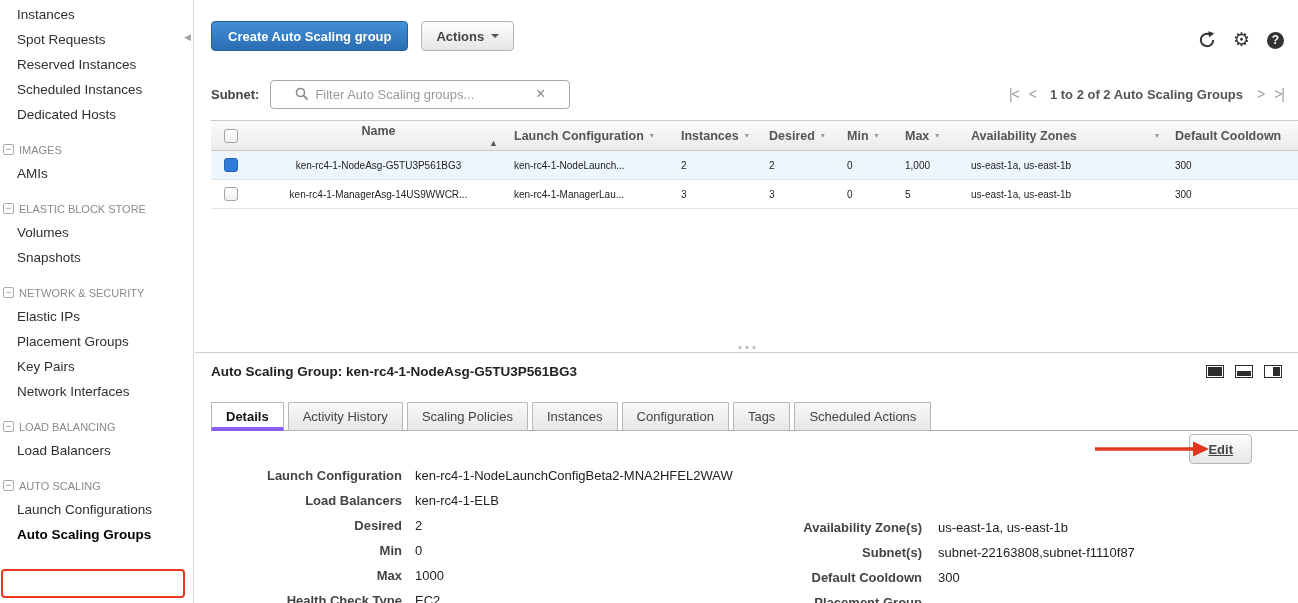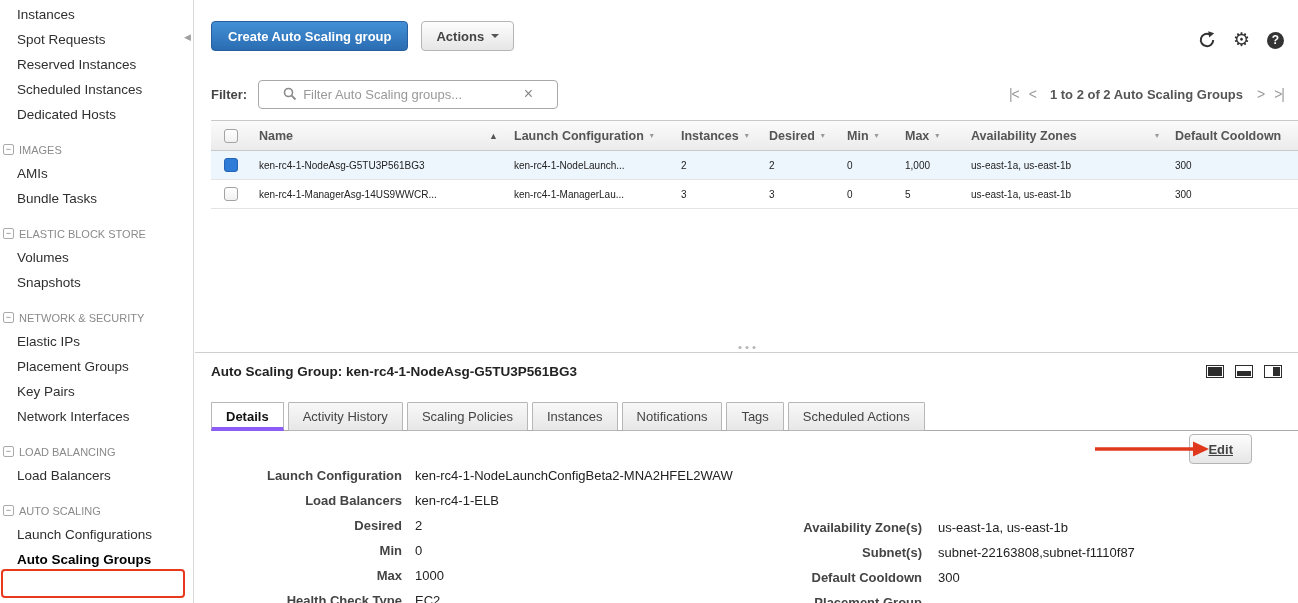--- a/index.html
+++ b/index.html
@@ -40,21 +40,21 @@
   .pg-btn { cursor:pointer; letter-spacing:-1px; }
   .pg-text { color:#555; font-weight:bold; font-size:13px; margin:0 4px; letter-spacing:0; }
 
   
   .asg-table { position:absolute; left:16px; right:0; top:120px; }
   .thead { display:flex; height:31px; align-items:center; background:linear-gradient(#fbfbfb,#ebebeb); border-top:1px solid #c9c9c9; border-bottom:1px solid #c9c9c9; font-weight:bold; color:#555; font-size:12.5px; }
   .trow { display:flex; height:29px; align-items:center; border-bottom:1px solid #e4e4e4; font-size:10px; color:#222; cursor:pointer; }
   .trow.selected { background:#eef6fd; }
   .cell { padding:0 8px; white-space:nowrap; overflow:hidden; display:flex; align-items:center; }
   .col-cb   { width:40px; justify-content:center; }
-  .col-name { width:255px; }
+  .col-name { width:255px;flex-direction:column; }
   .col-lc   { width:167px; }
   .col-inst { width:88px; }
   .col-des  { width:78px; }
   .col-min  { width:58px; }
   .col-max  { width:66px; }
   .col-az   { width:204px; }
   .col-cd   { flex:1; min-width:130px; }
   .hdr-caret { font-size:8px; color:#999; margin-left:6px; }
   .sort-arrow { font-size:9px; color:#555; margin-left:auto; }
   .checkbox { width:14px; height:14px; border-radius:3px; border:1px solid #a3a3a3; background:linear-gradient(#fff,#f1f1f1); cursor:pointer; }
@@ -98,21 +98,20 @@
     <div class="nav-item">Spot Requests</div>
     <div class="nav-item">Reserved Instances</div>
     <div class="nav-item">Scheduled Instances</div>
     <div class="nav-item">Dedicated Hosts</div>
 
     <div class="nav-section">
       <span class="minus-box">−</span>
       <span>IMAGES</span>
     </div>
     <div class="nav-item">AMIs</div>
-    <div class="nav-item">Bundle Tasks</div>
 
     <div class="nav-section">
       <span class="minus-box">−</span>
       <span>ELASTIC BLOCK STORE</span>
     </div>
     <div class="nav-item">Volumes</div>
     <div class="nav-item">Snapshots</div>
 
     <div class="nav-section">
       <span class="minus-box">−</span>
@@ -155,21 +154,21 @@
         <svg width="18" height="18" viewBox="0 0 18 18">
           <path d="M 15.2 9 A 6.2 6.2 0 1 1 11.5 3.3" fill="none" stroke="#333" stroke-width="2"></path>
           <polygon points="10.2,0.2 16.2,2.2 11.2,6.6" fill="#333"></polygon>
         </svg>
       </span>
       <span class="icon-btn gear-glyph">⚙</span>
       <span class="icon-btn help-circle">?</span>
     </div>
 
     <div class="filter-row">
-      <span class="filter-label">Filter:</span>
+      <span class="filter-label">Subnet:</span>
       <div class="search-box">
         <span style="display:inline-flex;">
           <svg width="14" height="14" viewBox="0 0 14 14">
             <circle cx="5.5" cy="5.5" r="4" fill="none" stroke="#8a8a8a" stroke-width="1.6"></circle>
             <line x1="8.7" y1="8.7" x2="12.5" y2="12.5" stroke="#8a8a8a" stroke-width="1.8"></line>
           </svg>
         </span>
         <input type="text" placeholder="Filter Auto Scaling groups..." style="">
         <span class="clear-x">×</span>
       </div>
@@ -269,21 +268,21 @@
       <span class="pane-icon">
           <span class="fill-right"></span>
         </span>
     </div>
 
     <div class="tabs">
       <span class="tab active">Details</span>
       <span class="tab">Activity History</span>
       <span class="tab">Scaling Policies</span>
       <span class="tab">Instances</span>
-      <span class="tab">Notifications</span>
+      <span class="tab">Configuration</span>
       <span class="tab">Tags</span>
       <span class="tab">Scheduled Actions</span>
     </div>
 
     <button class="btn-default edit-btn">Edit</button>
 
     <span class="annotation-arrow">
       <svg width="118" height="20" viewBox="0 0 118 20">
         <line x1="2" y1="10" x2="101" y2="10" stroke="#e0381c" stroke-width="3.5"></line>
         <polygon points="100,2.5 116,10 100,17.5" fill="#e0381c"></polygon>

